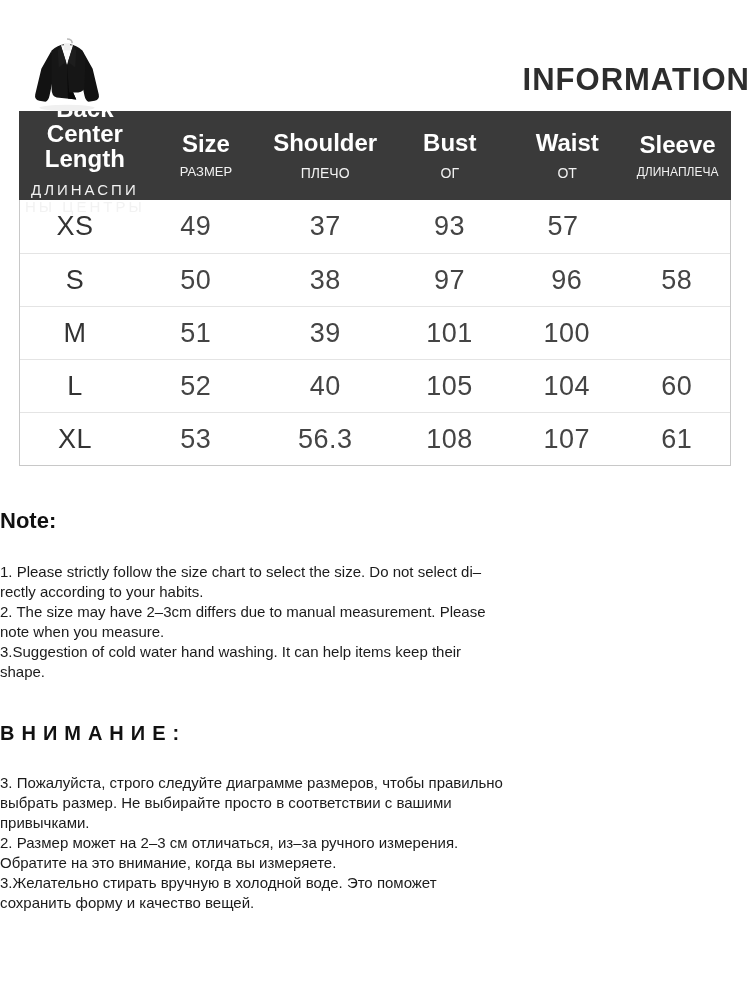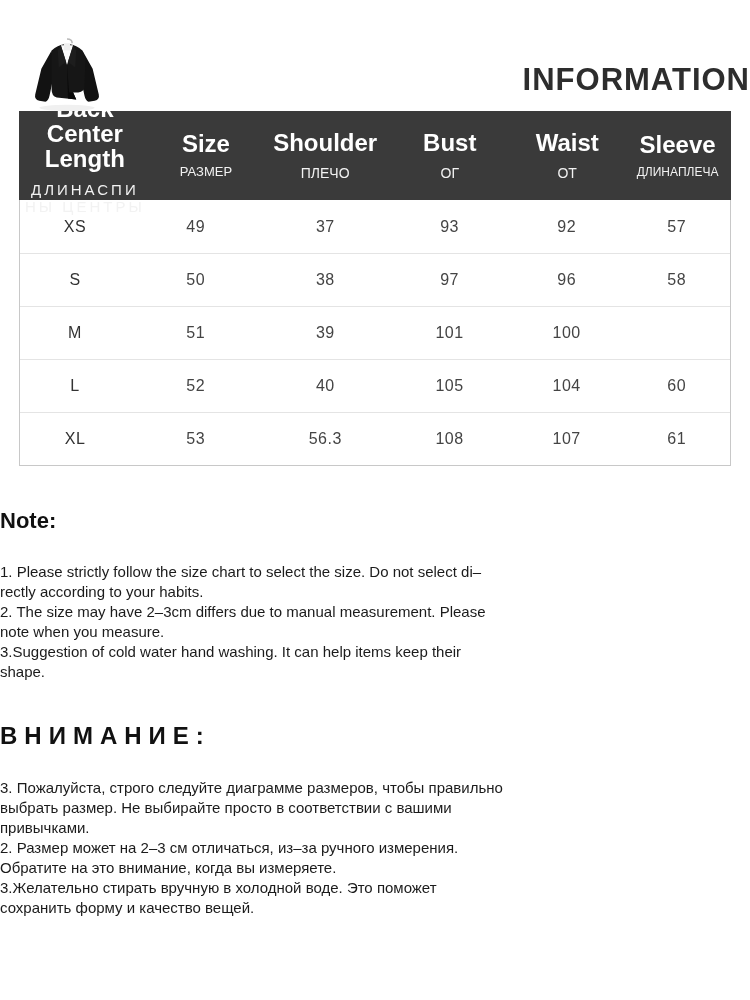--- a/index.html
+++ b/index.html
@@ -43,32 +43,32 @@
   .th:nth-child(6) .th-sub { font-size:12px; }
 
   .col-0 { width:15.5%; } .col-1 { width:18.5%; } .col-2 { width:18%; }
   .col-3 { width:17%; }  .col-4 { width:16%; }   .col-5 { width:15%; }
 
   .tbody { border:1px solid #c8c8c8; border-top:none; }
   .tr { display:flex; height:53px; border-top:1px solid #e4e4e4; }
   .tr:first-child { border-top:none; }
   .td {
     display:flex; align-items:center; justify-content:center;
-    font-size:16px; font-weight:300; color:#444; letter-spacing:0.5px;
+    font-size:27px; font-weight:300; color:#444; letter-spacing:0.5px;
   }
   .td.size-cell { color:#333; }
 
   .multiline { white-space:pre-line; }
 
   
   .notes { padding:0 22px 0 0; margin-top:42px; }
   .notes h2 { font-size:22px; font-weight:600; color:#111; margin-bottom:28px; }
   .notes p  { font-size:15px; line-height:20px; color:#1b1b1b; }
   .attention { margin-top:40px; }
-  .attention h2 { letter-spacing:7px; font-size:24px; }
+  .attention h2 { letter-spacing:7px; font-size:20px; }
 </style>
 </head>
 <body>
 
 <div class="page">
 
   <header class="hdr">
     <div class="jacket">
       <svg viewBox="0 0 78 72" width="80" height="74">
         <ellipse cx="39" cy="68" rx="27" ry="3" fill="#f0f0f0"></ellipse>
@@ -115,21 +115,20 @@
         <div class="th-sub multiline">ДЛИНАПЛЕЧА</div>
       </div>
     </div>
 
     <div class="tbody">
       <div class="tr">
         <div class="td size-cell col-0">XS</div>
         <div class="td col-1">49</div>
         <div class="td col-2">37</div>
         <div class="td col-3">93</div>
-        <div class="td col-4">92</div>
         <div class="td col-5">57</div>
       </div>
       <div class="tr">
         <div class="td size-cell col-0">S</div>
         <div class="td col-1">50</div>
         <div class="td col-2">38</div>
         <div class="td col-3">97</div>
         <div class="td col-4">96</div>
         <div class="td col-5">58</div>
       </div>

